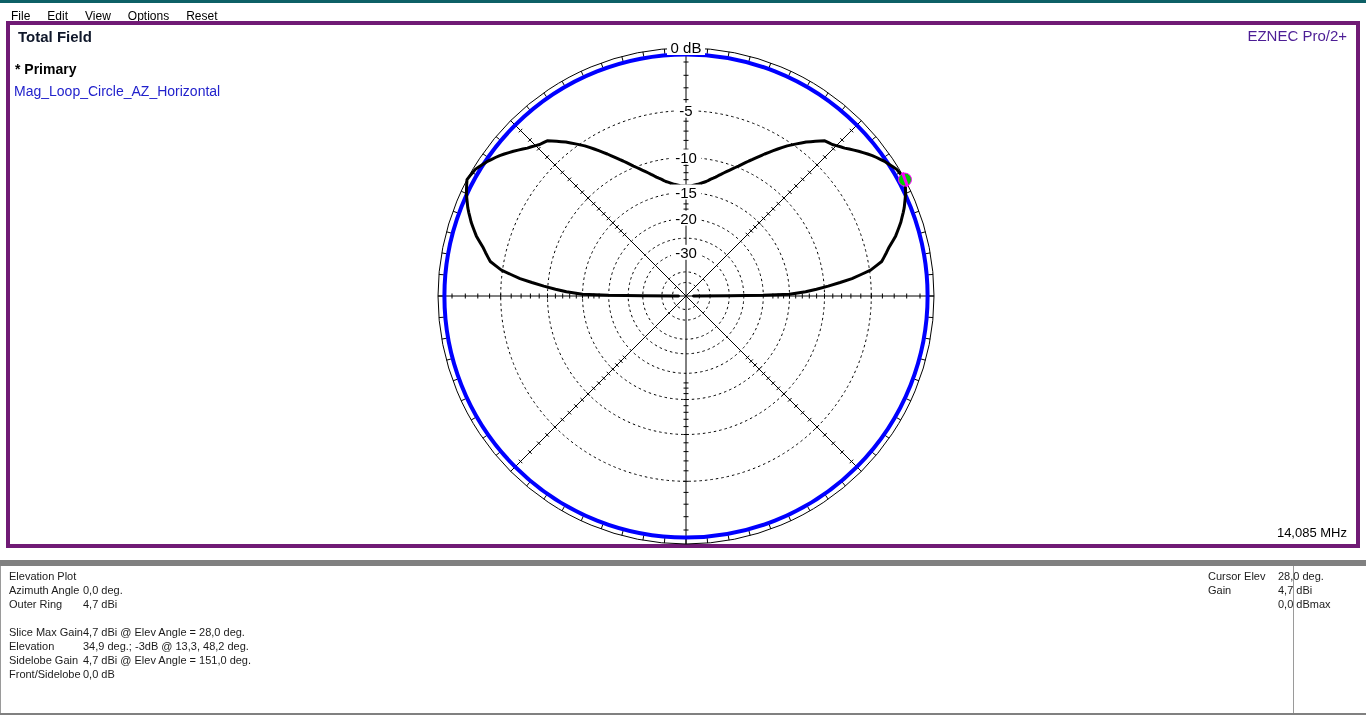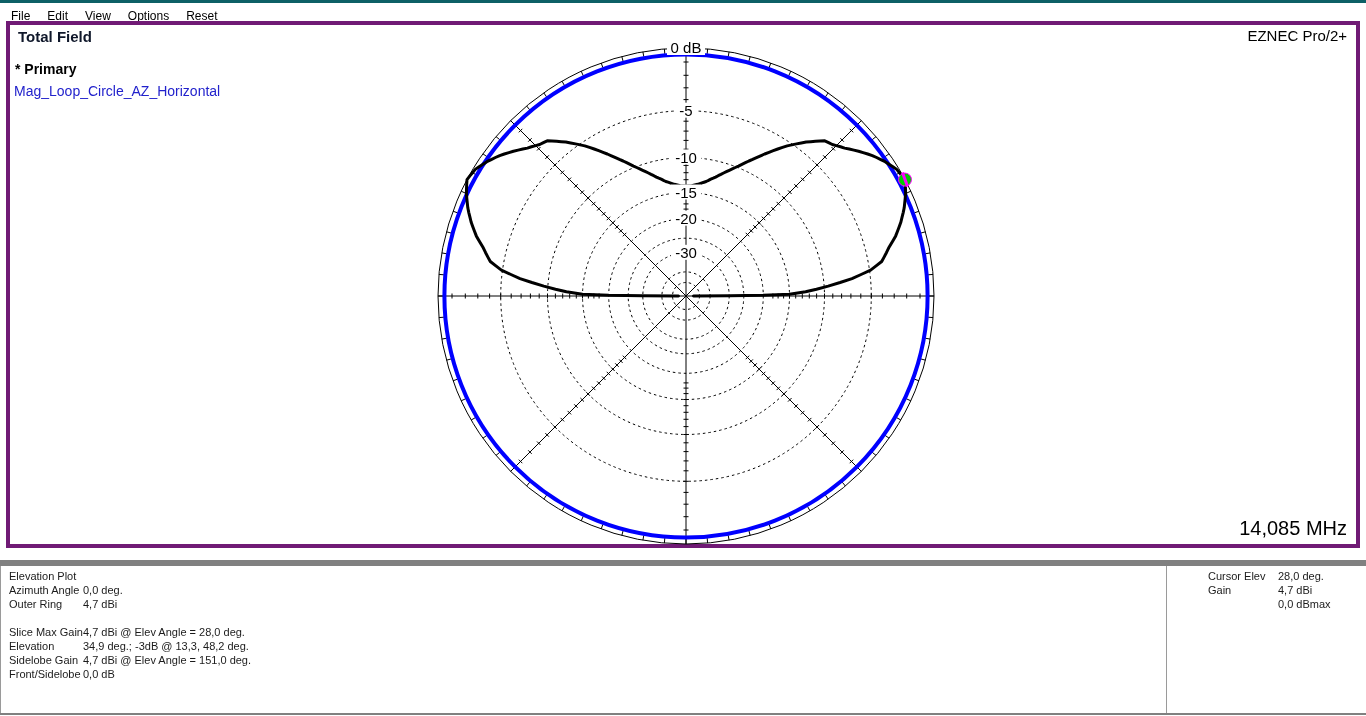--- a/index.html
+++ b/index.html
@@ -8,24 +8,24 @@
   .top-stripe { position:absolute; left:0; top:0; width:1366px; height:3px; }
   .menubar { position:absolute; left:0; top:3px; width:1366px; height:18px;
              background:#ffffff; display:flex; align-items:center; padding-left:8px;
              font-size:12px; color:#000; }
   .menu-item { margin-right:11px; padding:0 3px; cursor:default; white-space:nowrap;margin-top:8px; }
   .plotbox { position:absolute; left:6px; top:21px; width:1354px; height:527px;
              background:#ffffff; border:4px solid #701a75; }
   .plot-title { position:absolute; left:8px; top:3px; font-size:15px; font-weight:bold; color:#0f172a; }
   .primary-label { position:absolute; left:5px; top:36px; font-size:14px; font-weight:bold; color:#000; }
   .trace-desc { position:absolute; left:4px; top:58px; font-size:14px; }
-  .app-name { position:absolute; right:9px; top:2px; font-size:15px; color:#000000; }
-  .frequency { position:absolute; right:9px; bottom:4px; font-size:20px; color:#000; }
+  .app-name { position:absolute; right:9px; top:2px; font-size:15px; color:#4c1d95; }
+  .frequency { position:absolute; right:9px; bottom:4px; font-size:13px; color:#000; }
   .divider-band { position:absolute; left:0; top:560px; width:1366px; height:6px; background:#808080; }
-  .infopanel { position:absolute; left:0; top:566px; width:1167px; height:147px; background:#ffffff;
+  .infopanel { position:absolute; left:0; top:566px; width:1294px; height:147px; background:#ffffff;
                border-left:1px solid #9a9a9a; border-right:1px solid #9a9a9a; }
   .bottom-line { position:absolute; left:0; top:713px; width:1366px; height:2px; background:#808080; }
   .info-block { position:absolute; top:3px; font-size:11px; color:#1b1b1b; line-height:14px; }
   .info-left { left:8px; }
   .info-right { left:1207px; }
   .info-row { display:flex; height:14px; white-space:nowrap; }
   .info-left .info-row .lbl { width:74px; flex:0 0 74px; }
   .info-right .info-row .lbl { width:70px; flex:0 0 70px; }
   svg text { font-family:"Liberation Sans", sans-serif; }
 </style>

